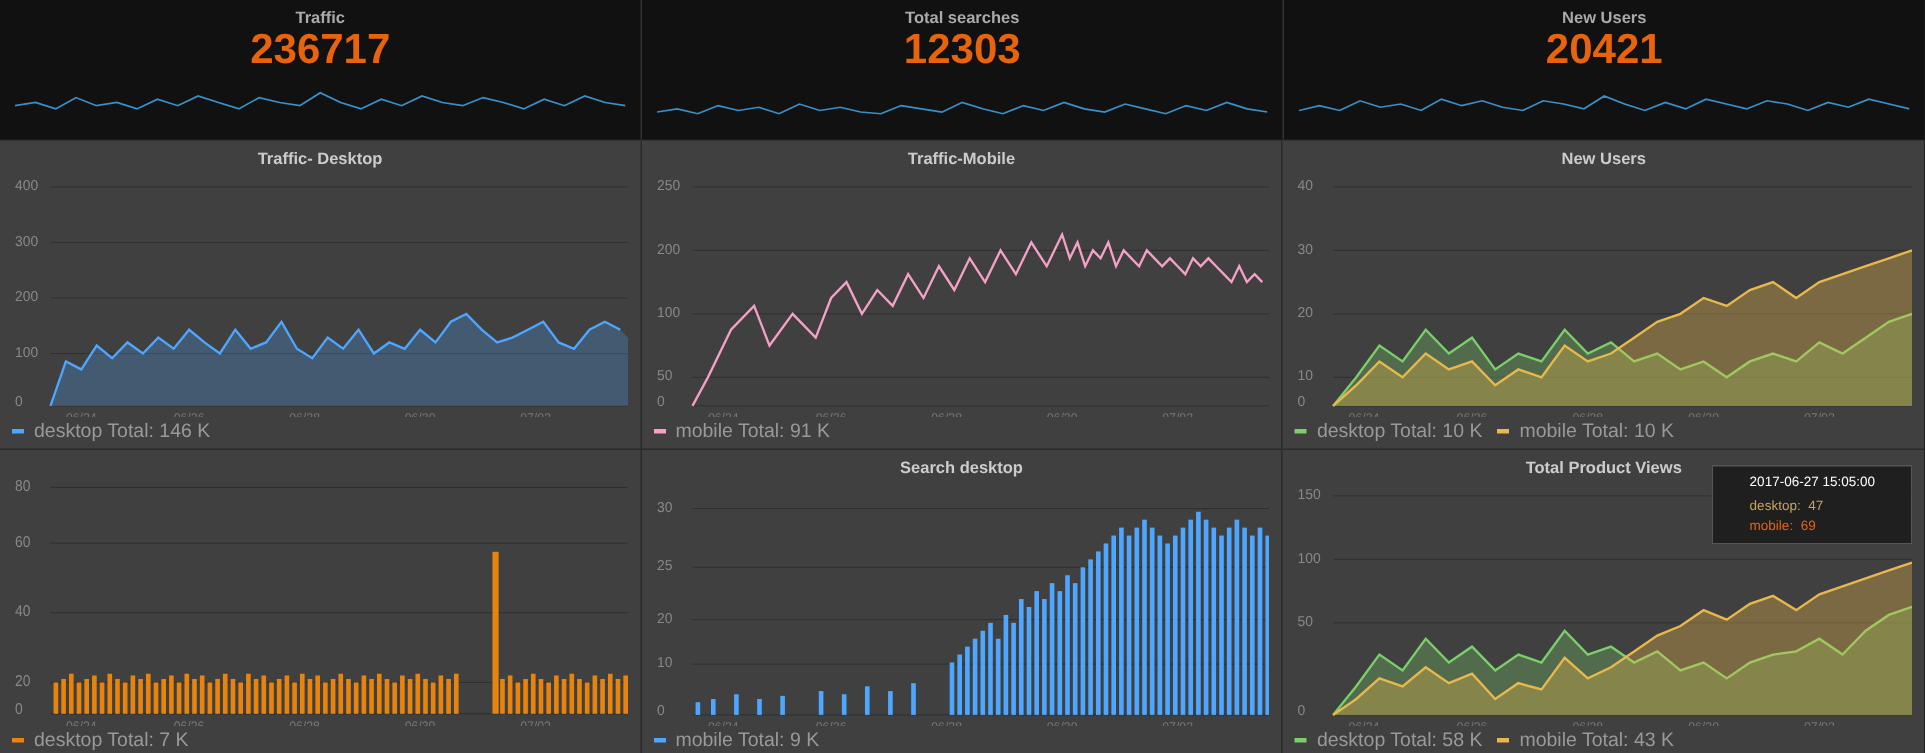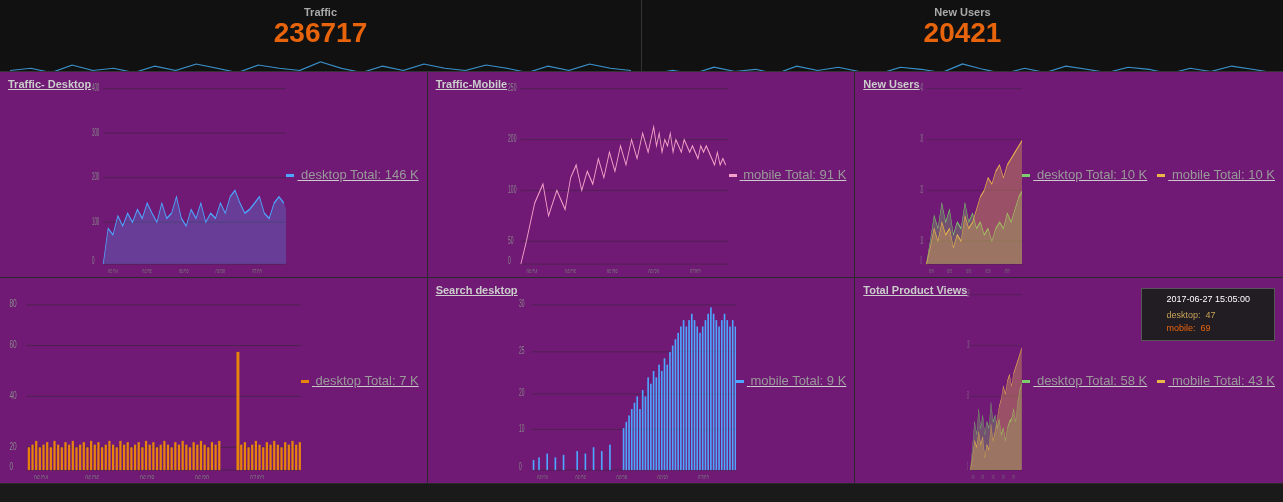--- a/index.html
+++ b/index.html
@@ -8,21 +8,21 @@
       color: #ccc;
       font-family: Arial, sans-serif;
       font-size: 11px;
       width: 1283px;
       height: 502px;
       overflow: hidden;
     }
 
     .top-stats {
       display: flex;
-      height: 72px;
+      height: 94px;
       border-bottom: 1px solid #333;
     }
 
     .stat-card {
       flex: 1;
       background: #111;
       border-right: 1px solid #333;
       padding: 6px 10px 4px 10px;
       position: relative;
       overflow: hidden;
@@ -50,28 +50,27 @@
     }
 
     .charts-grid {
       display: grid;
       grid-template-columns: 1fr 1fr 1fr;
       grid-template-rows: 1fr 1fr;
       height: 412px;
     }
 
     .chart-panel {
-      background: #701a75;
+      background: #404040;
       border-right: 1px solid #2a2a2a;
       border-bottom: 1px solid #2a2a2a;
       padding: 4px 8px 4px 8px;
       position: relative;
       display: flex;
-      flex-direction: row;
-      text-decoration: underline;
+      flex-direction: column;
     }
     .chart-panel:nth-child(3),
     .chart-panel:nth-child(6) { border-right: none; }
 
     .chart-title {
       text-align: center;
       color: #ccc;
       font-size: 11px;
       font-weight: bold;
       padding: 2px 0 2px 0;
@@ -128,20 +127,27 @@
 
   <div class="stat-card">
     <div class="stat-label">Traffic</div>
     <div class="stat-value">236717</div>
     <svg class="stat-sparkline" viewBox="0 0 300 28" preserveAspectRatio="none">
       <polyline fill="none" stroke="#3a8fc8" stroke-width="1" points="0,20 10,18 20,22 30,15 40,20 50,18 60,22 70,16 80,20 90,14 100,18 110,22 120,15 130,18 140,20 150,12 160,18 170,22 180,16 190,20 200,14 210,18 220,20 230,15 240,18 250,22 260,16 270,20 280,14 290,18 300,20"></polyline>
     </svg>
   </div>
 
 
+  <div class="stat-card">
+    <div class="stat-label">Total searches</div>
+    <div class="stat-value">12303</div>
+    <svg class="stat-sparkline" viewBox="0 0 300 28" preserveAspectRatio="none">
+      <polyline fill="none" stroke="#3a8fc8" stroke-width="1" points="0,24 10,22 20,25 30,20 40,23 50,21 60,25 70,19 80,23 90,21 100,24 110,25 120,20 130,22 140,24 150,18 160,22 170,25 180,20 190,23 200,18 210,22 220,24 230,19 240,22 250,25 260,20 270,23 280,18 290,22 300,24"></polyline>
+    </svg>
+  </div>
 
   <div class="stat-card">
     <div class="stat-label">New Users</div>
     <div class="stat-value">20421</div>
     <svg class="stat-sparkline" viewBox="0 0 300 28" preserveAspectRatio="none">
       <polyline fill="none" stroke="#3a8fc8" stroke-width="1" points="0,23 10,20 20,23 30,17 40,21 50,19 60,23 70,16 80,20 90,17 100,21 110,23 120,17 130,19 140,22 150,14 160,19 170,23 180,18 190,22 200,16 210,19 220,22 230,17 240,19 250,23 260,18 270,21 280,16 290,19 300,22"></polyline>
     </svg>
   </div>
 
 </div>

